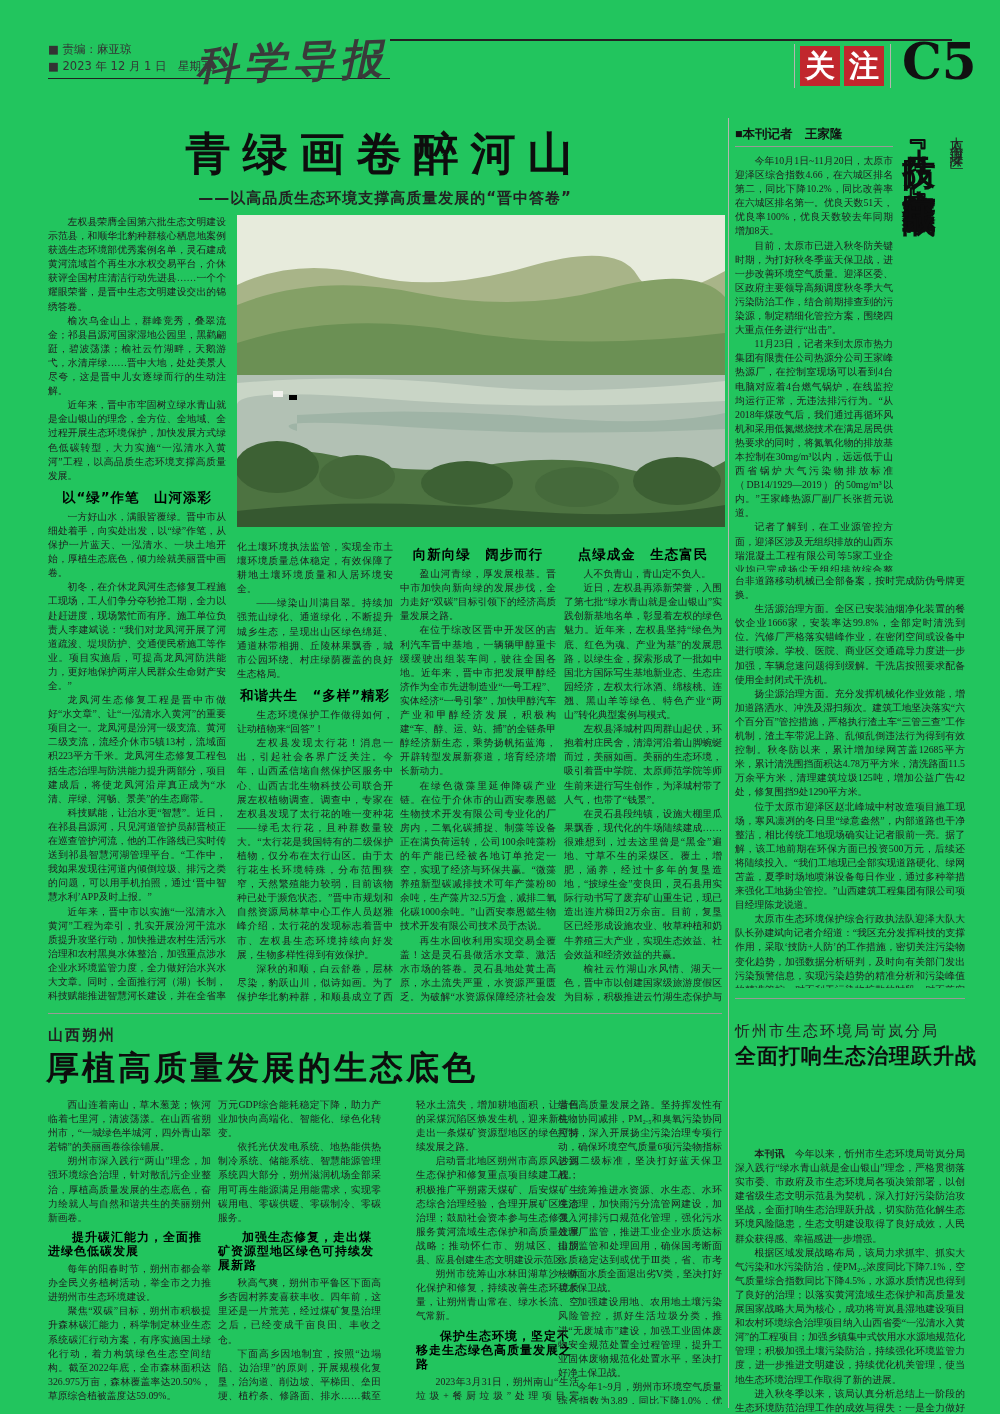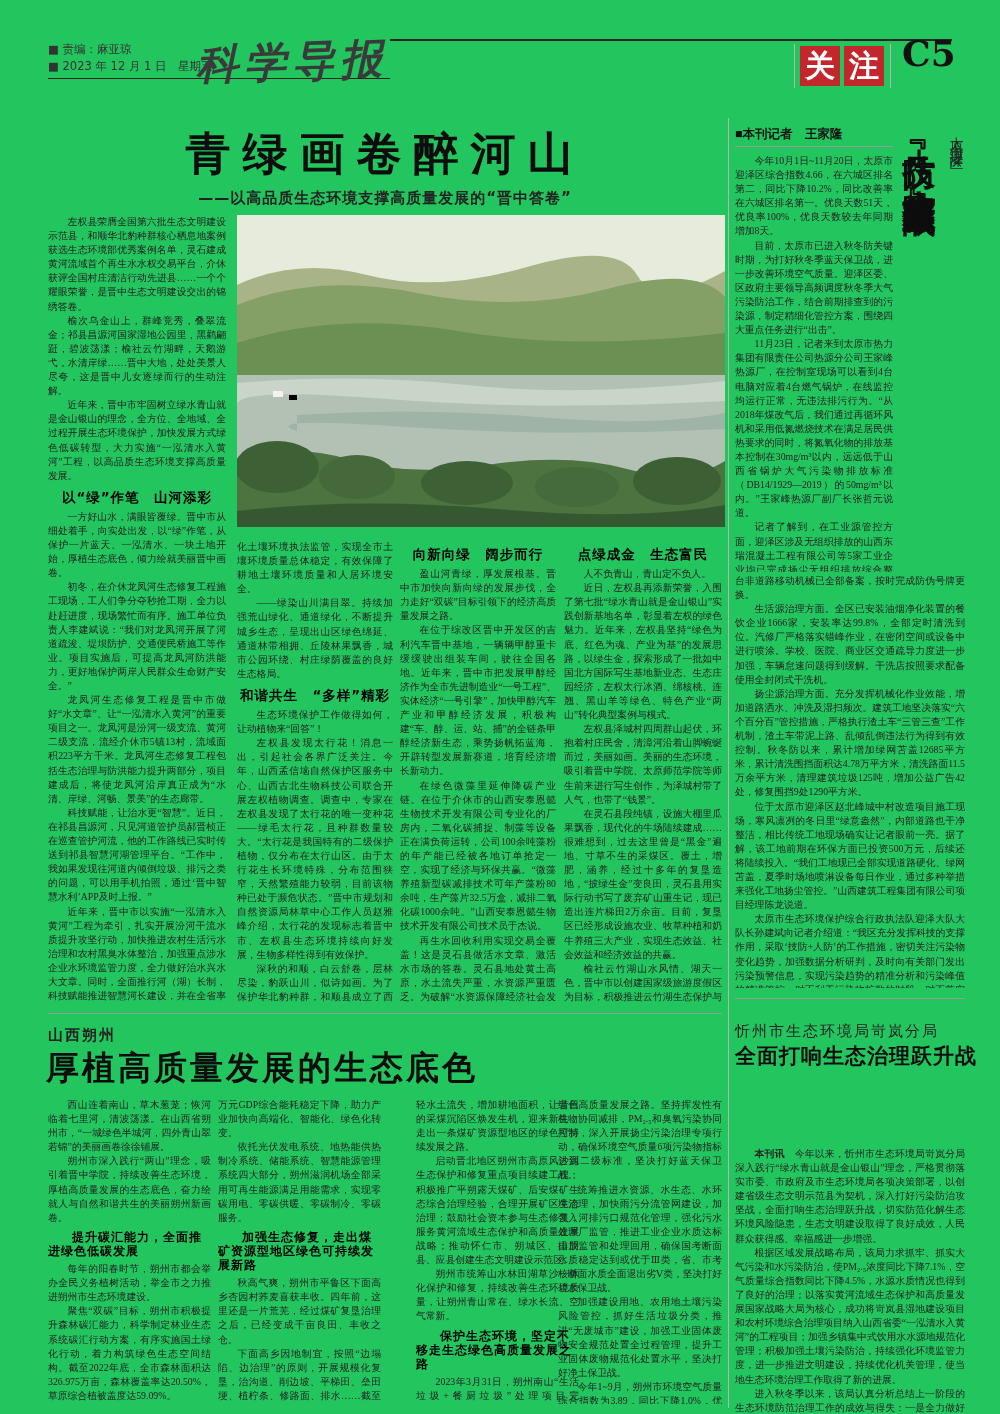--- a/index.html
+++ b/index.html
@@ -8,21 +8,21 @@
   .abs{position:absolute;}
   .hrule{position:absolute;background:#222;height:1px;}
   .hrule-light{position:absolute;background:#9a9a96;height:1px;}
   .vrule{position:absolute;background:#b5b5b0;width:1px;}
   
   .edline{font-family:"DejaVu Sans","Liberation Sans",sans-serif;font-size:11.5px;color:#333;line-height:17px;white-space:nowrap;}
   .masthead{font-family:"DejaVu Serif","Liberation Serif",serif;font-style:italic;font-weight:bold;
             font-size:42px;color:#3a3a3a;letter-spacing:6px;transform:rotate(-2deg);}
   .secbox{position:absolute;width:40px;height:40px;background:#c1272d;color:#fff;text-align:center;
           line-height:40px;font-size:30px;font-weight:bold;font-family:"DejaVu Sans","Liberation Sans",sans-serif;}
-  .pageno{font-family:"DejaVu Serif","Liberation Serif",serif;font-weight:bold;font-size:36px;color:#111;text-align:center;}
+  .pageno{font-family:"DejaVu Serif","Liberation Serif",serif;font-weight:bold;font-size:50px;color:#111;text-align:center;}
   
   .main-headline{width:674px;text-align:center;font-family:"DejaVu Sans","Liberation Sans",sans-serif;
                  font-weight:bold;font-size:45px;letter-spacing:12px;color:#0d0d0d;white-space:nowrap;}
   .main-sub{width:674px;text-align:center;font-family:"DejaVu Sans","Liberation Sans",sans-serif;
             font-weight:bold;font-size:15px;color:#222;letter-spacing:1px;}
   
   .col{position:absolute;text-align:justify;font-size:9.8px;line-height:14.1px;overflow:hidden;color:#202020;}
   .col p{margin:0;text-indent:2em;}
   .col p.cont{text-indent:0;}
   .col h4{margin:7px 0 6px 0;font-family:"DejaVu Sans","Liberation Sans",sans-serif;
@@ -150,21 +150,21 @@
       <p>根据区域发展战略布局，该局力求抓牢、抓实大气污染和水污染防治，使PM₂.₅浓度同比下降7.1%，空气质量综合指数同比下降4.5%，水源水质情况也得到了良好的治理；以落实黄河流域生态保护和高质量发展国家战略大局为核心，成功将岢岚县湿地建设项目和农村环境综合治理项目纳入山西省委“一泓清水入黄河”的工程项目；加强乡镇集中式饮用水水源地规范化管理；积极加强土壤污染防治，持续强化环境监管力度，进一步推进文明建设，持续优化机关管理，使当地生态环境治理工作取得了新的进展。</p>
       <p>进入秋冬季以来，该局认真分析总结上一阶段的生态环境防范治理工作的成效与得失：一是全力做好中央、省环保督察反馈问题整改工作。把抓好环境保护督察反馈意见整改落实作为重大政治任务，扎实抓实抓好。以督察反馈问题整改和环境信访问题查处为重点，进一步完善资料收集，切实落实反馈意见整改各项工作要求。二是进一步发挥牵头抓总作用。针对散乱污企业整治、柴油货车尾气污染治理、燃煤散烧治理、扬尘污染防治、重点企业监管、重污染天气应急等内容，及时组织开展自查自纠，主动排查问题，加快推进解决。重点加快督促鑫宇煤炭气化有限公司4.3米焦炉淘汰拆除工作，同时推进新建6.25米焦化技改项目的建设和臭氧专项治理工作。三是狠抓水污染治理工作。加强对岚漪河沿岸单位的监管工作，强化日常巡查和监测工作，确保雷家坪国考断面水质达到排放标准要求。重拳打击违法排污，严厉查处超标排放和偷排暗排等恶意违法行为。</p>
     </div>
 
   <div class="abs hrule-light" style="left:48px;top:1013px;width:674px;"></div>
   <div class="abs kicker" style="left:48px;top:1026px;font-weight:bold;">山西朔州</div>
   <div class="abs bl-headline" style="left:46px;top:1046px;">厚植高质量发展的生态底色</div>
 
   <div class="col" style="left:48px;top:1098px;width:163px;height:306px;">
       <p>西山连着南山，草木葱茏；恢河临着七里河，清波荡漾。在山西省朔州市，“一城绿色半城河，四外青山翠若锦”的美丽画卷徐徐铺展。</p>
-      <p>朔州市深入践行“两山”理念，吸引着晋中学院，持续改善生态环境，厚植高质量发展的生态底色，奋力绘就人与自然和谐共生的美丽朔州新画卷。</p>
+      <p>朔州市深入践行“两山”理念，加强环境综合治理，针对散乱污企业整治，厚植高质量发展的生态底色，奋力绘就人与自然和谐共生的美丽朔州新画卷。</p>
       <h4 class="hb">提升碳汇能力，全面推进绿色低碳发展</h4>
       <p>每年的阳春时节，朔州市都会举办全民义务植树活动，举全市之力推进朔州市生态环境建设。</p>
       <p>聚焦“双碳”目标，朔州市积极提升森林碳汇能力，科学制定林业生态系统碳汇行动方案，有序实施国土绿化行动，着力构筑绿色生态空间结构。截至2022年底，全市森林面积达326.975万亩，森林覆盖率达20.50%，草原综合植被盖度达59.09%。</p>
       <p>朔州市着力推动低碳发展，有序实施碳达峰朔州行动，编制完成《朔州市2030年前二氧化碳排放达峰行动方案》，探索能耗“双控”向碳排放总量和强度“双控”转变的有效方式，坚决遏制“两高”项目盲目发展。全面实施重点行业能效提升行动，确保</p>
     </div>
   <div class="col" style="left:218px;top:1098px;width:163px;height:306px;">
       <p class="cont">万元GDP综合能耗稳定下降，助力产业加快向高端化、智能化、绿色化转变。</p>
       <p>依托光伏发电系统、地热能供热制冷系统、储能系统、智慧能源管理系统四大部分，朔州滋润机场全部采用可再生能源满足用能需求，实现零碳用电、零碳供暖、零碳制冷、零碳服务。</p>
       <h4 class="hb">加强生态修复，走出煤矿资源型地区绿色可持续发展新路</h4>
       <p>秋高气爽，朔州市平鲁区下面高乡杏园村荞麦喜获丰收。四年前，这里还是一片荒芜，经过煤矿复垦治理之后，已经变成千亩良田、丰收之仓。</p>

